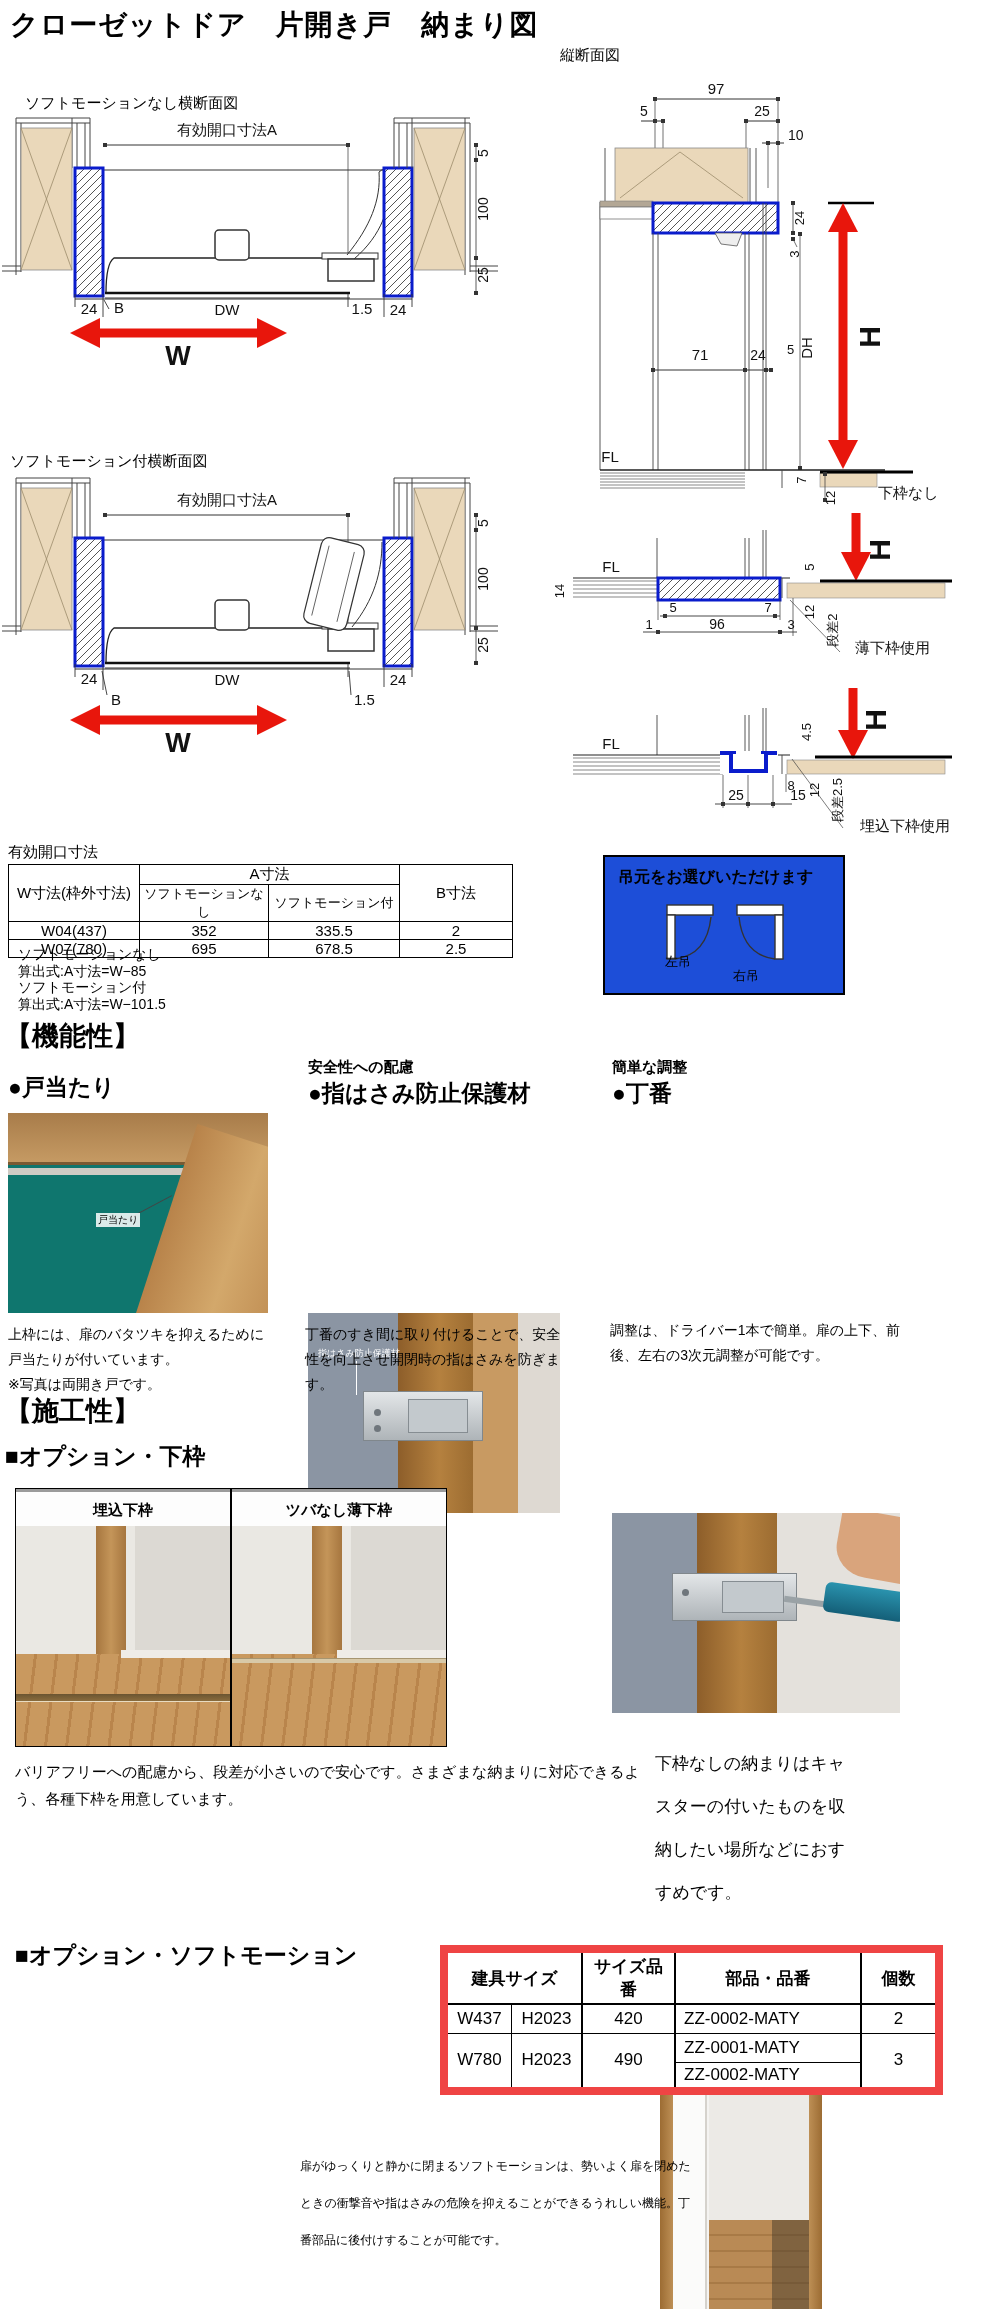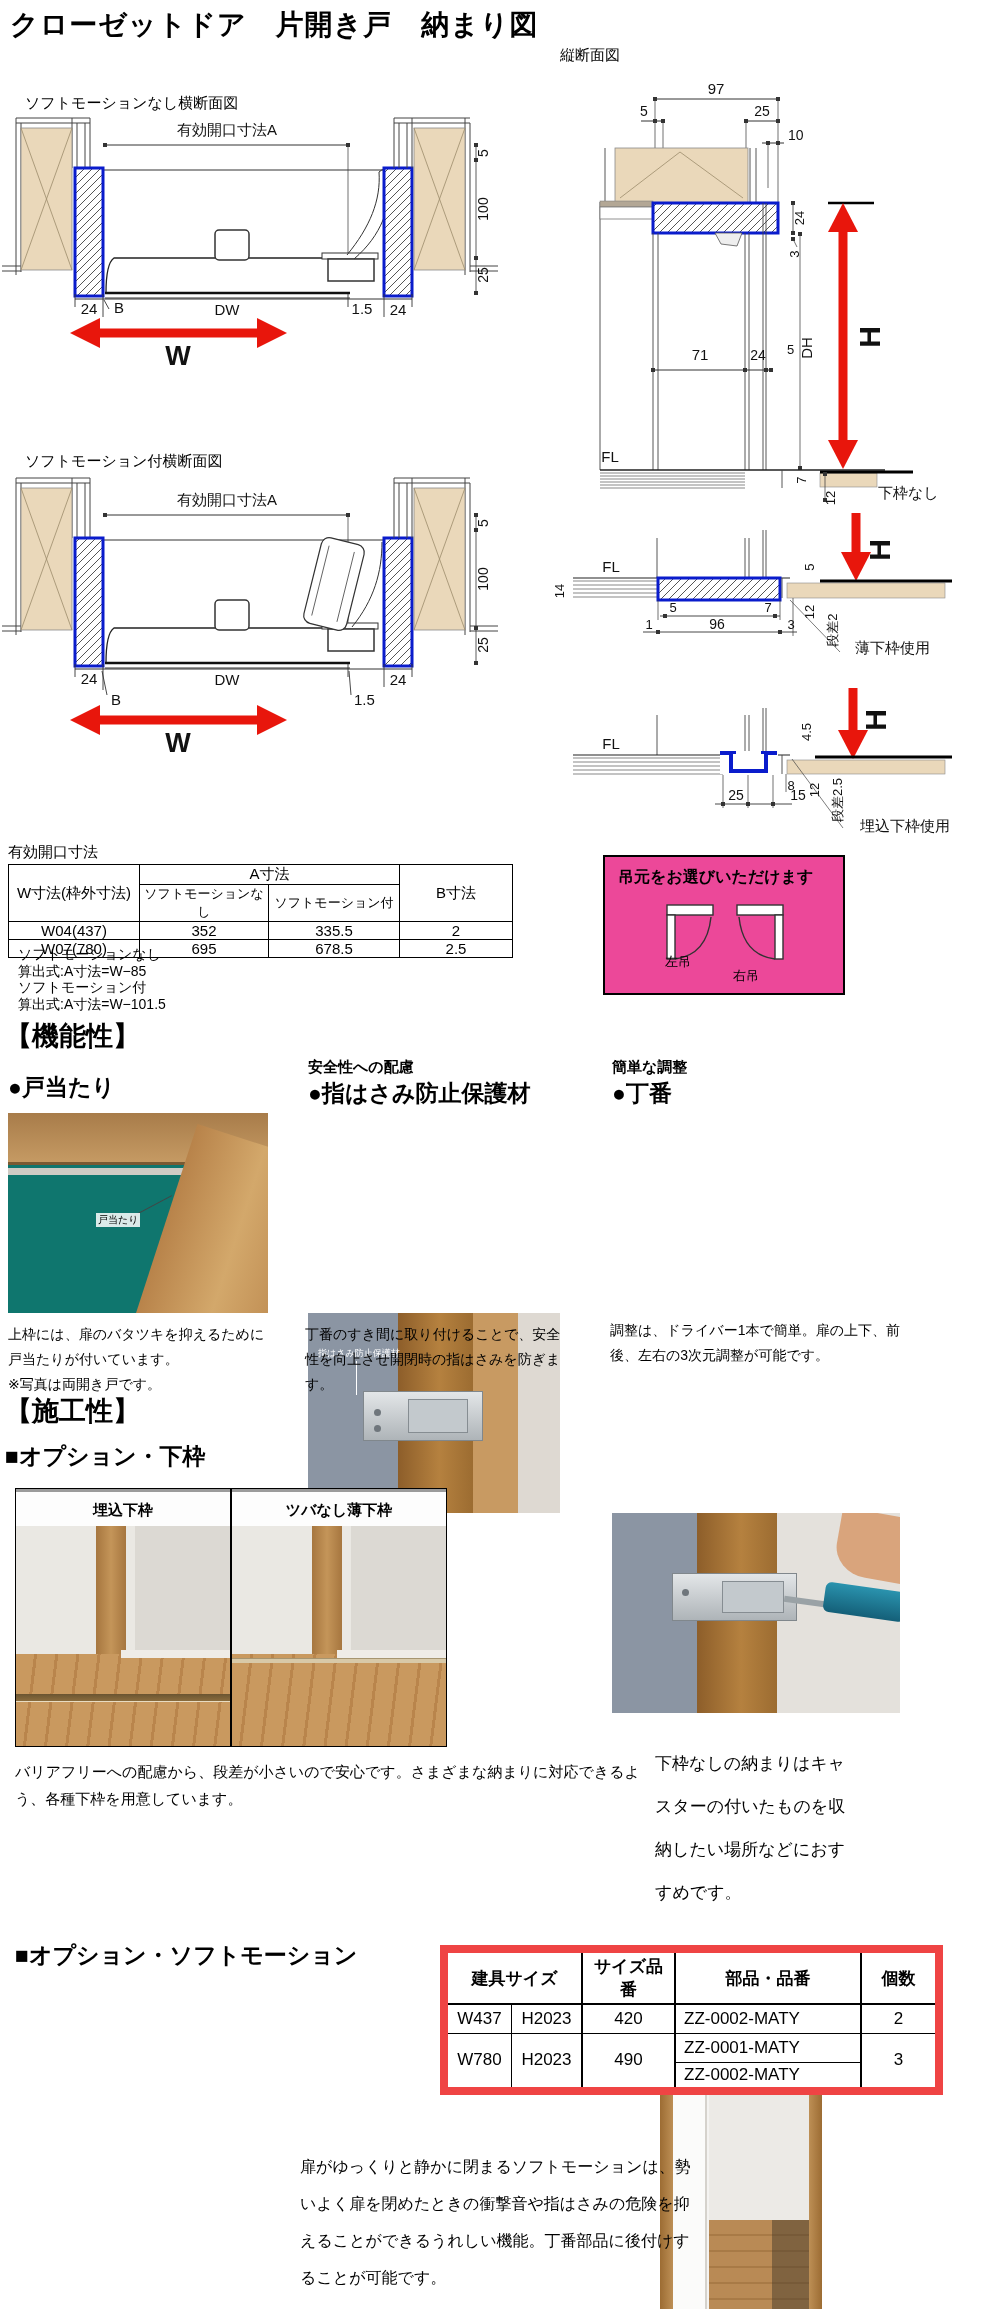--- a/index.html
+++ b/index.html
@@ -24,23 +24,23 @@
 .parts td.hd{font-weight:bold;border-bottom:2.5px solid #000}
 .parts td.thickL{border-left:2.5px solid #000}
 .parts td.part{text-align:left;padding-left:8px}
 .optgrid{display:flex}
 .optcell{width:216px;border:1px solid #000}
 .optcell.first{border:2.5px solid #000}
 .opthead{height:37px;line-height:35px;text-align:center;font-size:15px;font-weight:bold;background:#fdfdfd}
 .optcell.mid .opthead,.optcell.last .opthead{border-top:3px solid #9b9b9b}
 .photo{position:relative;overflow:hidden}
 .ln{position:absolute;background:#444}
-.hingebox{border:2px solid #000;background:#ec4899}
+.hingebox{border:2px solid #000;background:#1d4ed8}
 .sidecap{font-size:17px;line-height:43px}
-.smcap{font-size:16px;line-height:37px}
+.smcap{font-size:12px;line-height:37px}
 </style>
 </head>
 <body>
 
 <div class="abs h1" style="left:10px;top:6px">クローゼットドア　片開き戸　納まり図</div>
 
 <div class="abs dlabel" style="left:25px;top:94px">ソフトモーションなし横断面図</div>
 <svg class="abs" style="left:2px;top:115px" width="500" height="255" viewBox="0 0 500 255">
   <defs>
     <pattern id="h1" patternUnits="userSpaceOnUse" width="8" height="8">
@@ -130,21 +130,21 @@
   <text x="396" y="200" font-size="15" text-anchor="middle">24</text>
 
   <g>
     <line x1="94" y1="218" x2="259" y2="218" stroke="#e8160c" stroke-width="9"></line>
     <polygon points="68,218 98,203 98,233" fill="#e8160c"></polygon>
     <polygon points="285,218 255,203 255,233" fill="#e8160c"></polygon>
   </g>
   <text x="176" y="250" font-size="27" font-weight="bold" text-anchor="middle">W</text>
 </svg>
 
-<div class="abs dlabel" style="left:25px;top:452px">ソフトモーション付横断面図</div>
+<div class="abs dlabel" style="left:10px;top:452px">ソフトモーション付横断面図</div>
 <svg class="abs" style="left:2px;top:472px" width="500" height="284" viewBox="0 0 500 284">
   <g stroke="#444" stroke-width="1">
     <line x1="14" y1="6" x2="88" y2="6"></line>
       <line x1="14" y1="11" x2="88" y2="11"></line>
     <line x1="14" y1="6" x2="14" y2="163"></line>
       <line x1="19" y1="11" x2="19" y2="160"></line>
     <line x1="70" y1="6" x2="70" y2="66"></line>
       <line x1="75" y1="11" x2="75" y2="66"></line>
     <line x1="83" y1="11" x2="83" y2="66"></line>
       <line x1="88" y1="6" x2="88" y2="66"></line>

